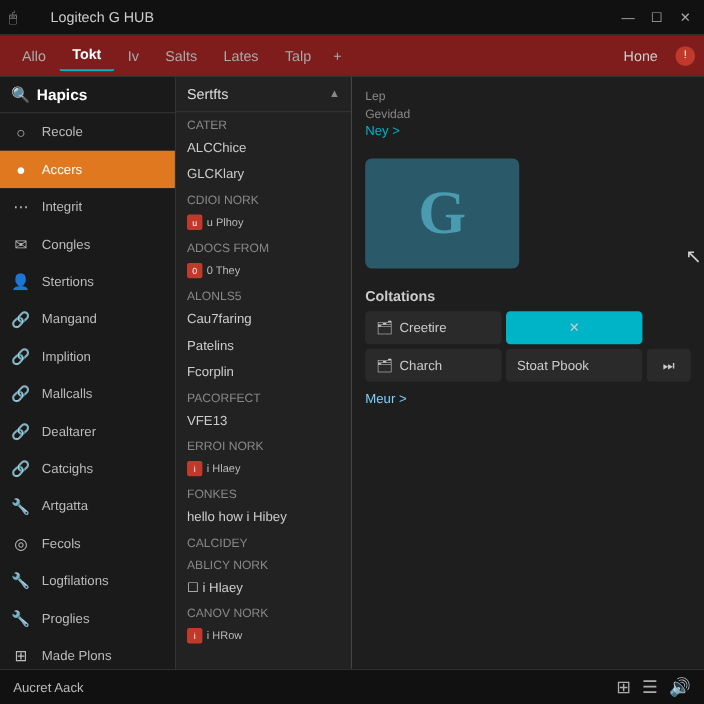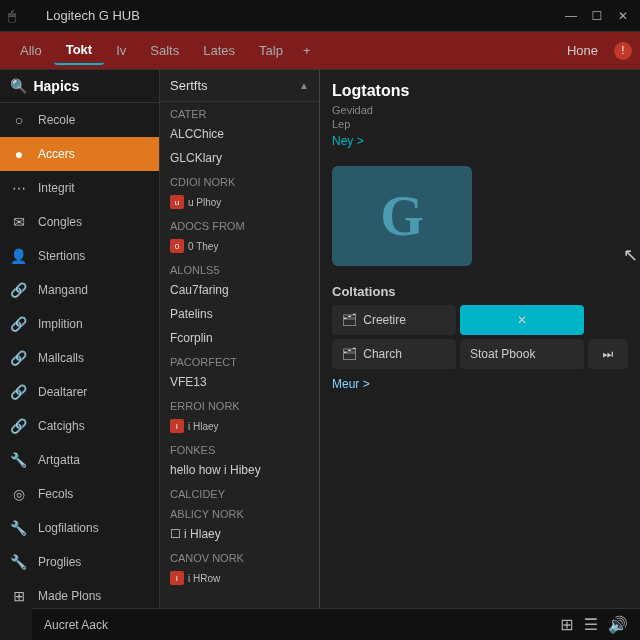--- a/index.html
+++ b/index.html
@@ -294,21 +294,20 @@
 
     
     .bottom-bar {
       height: 32px;
       background: #111;
       border-top: 1px solid #333;
       display: flex;
       align-items: center;
       padding: 6px 12px;
       justify-content: space-between;
-      margin-left: 32px;
     }
     .bottom-text {
       font-size: 12px;
       color: #bbb;
     }
     .bottom-icons {
       display: flex;
       gap: 10px;
       color: #aaa;
       font-size: 16px;
@@ -488,23 +487,22 @@
     <div class="dropdown-item">
       <span class="item-badge">
         <span class="badge-red">i</span>
         <span>i HRow</span>
       </span>
     </div>
 
   </div>
 
   <div class="right-panel">
-    <div class="right-title">Logtatons</div>
+    <div style="font-size:11px; color:#888; margin-bottom:4px;">Lep</div>
     <div style="font-size:11px; color:#888; margin-bottom:2px;">Gevidad</div>
-    <div style="font-size:11px; color:#888; margin-bottom:4px;">Lep</div>
     <div class="right-more">Ney &gt;</div>
 
     <div class="cursor-area">
       <div class="logo-area">
         <span class="logo-g">G</span>
       </div>
 
       <span style="position:absolute; bottom:8px; right:-10px; color:#ccc; font-size:18px;">↖</span>
     </div>
 

